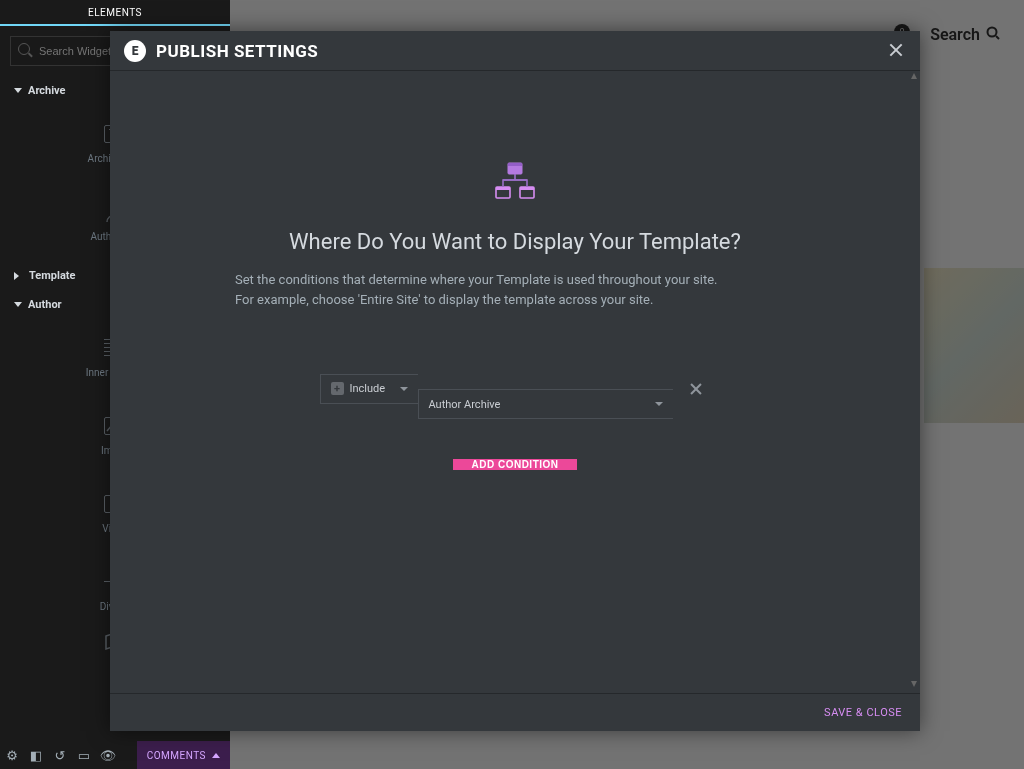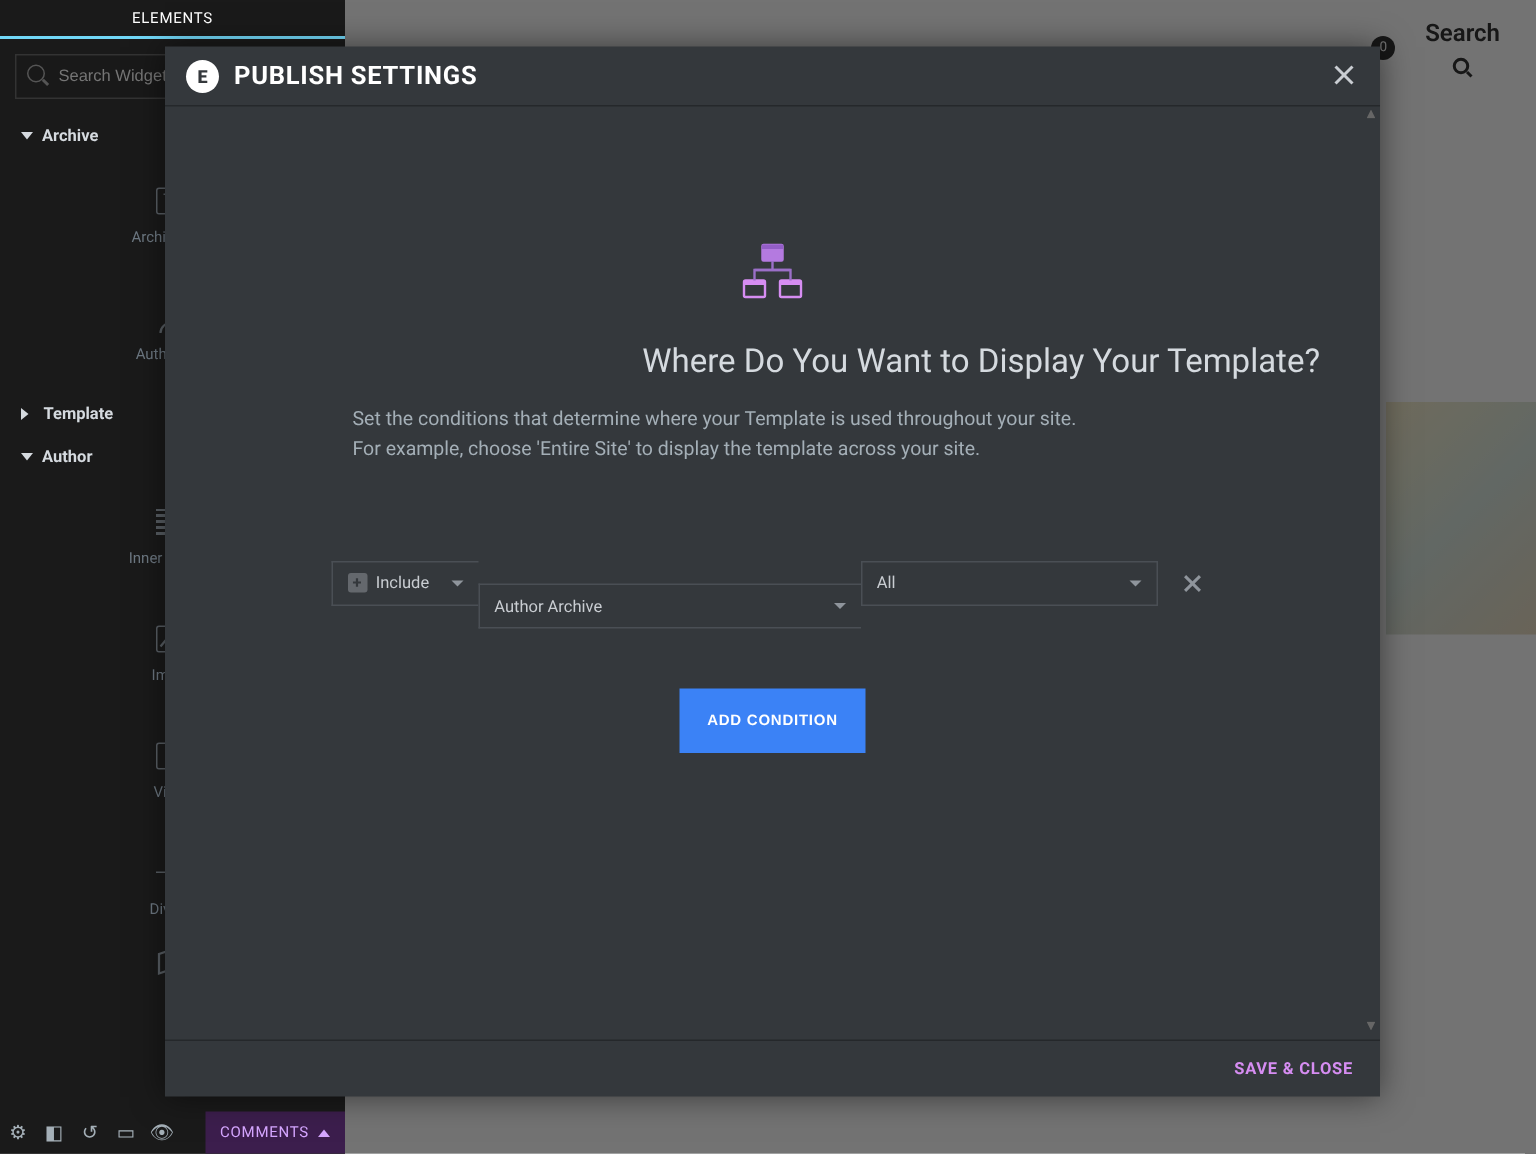--- a/index.html
+++ b/index.html
@@ -1,21 +1,21 @@
 <!DOCTYPE html>
 <html><head>
 <meta charset="utf-8">
 <style>
   * { box-sizing: border-box; margin: 0; padding: 0; }
   html, body { width: 1024px; height: 769px; overflow: hidden; font-family: -apple-system, BlinkMacSystemFont, "Segoe UI", Roboto, Arial, sans-serif; background: #e8e8e8; }
 
   
   .bg-page { position: absolute; inset: 0; }
   .bg-topnav { position: absolute; top: 0; left: 230px; right: 0; height: 68px; background: #fff; display: flex; align-items: center; justify-content: flex-end; padding: 0 24px; color: #333; }
-  .bg-topnav .search-area { display: flex; align-items: center; gap: 6px; font-weight: 600; flex-direction: column; }
+  .bg-topnav .search-area { display: flex; align-items: center; gap: 6px; font-weight: 600; }
   .bg-topnav .cart-badge { position: relative; margin-right: 30px; }
   .bg-topnav .cart-count { position: absolute; top: -10px; right: -10px; width: 16px; height: 16px; border-radius: 50%; background: #333; color: #fff; font-size: 9px; display: flex; align-items: center; justify-content: center; }
   .bg-content { position: absolute; top: 68px; left: 230px; right: 0; bottom: 0; background: #fff; }
   .bg-post { position: absolute; right: 0; top: 200px; width: 220px; color: #8f8e8a; letter-spacing: 1px; font-size: 12px; line-height: 1.6; }
   .bg-post h3 { font-size: 16px; font-weight: 400; color: #333; letter-spacing: 0; margin-bottom: 6px; }
   .bg-post-img { width: 100px; height: 155px; background: linear-gradient(135deg,#f6eecd,#d9e6de,#e9dcc3); position: absolute; right: 0; top: 0; }
 
   
   .bg-dim { position: absolute; inset: 0; background: rgba(0,0,0,0.55); }
 
@@ -59,39 +59,39 @@
   .modal-header .close::after { transform: rotate(-45deg); }
 
   .modal-body { flex: 1; padding: 50px 40px 20px; overflow: hidden; position: relative; }
   .scroll-indicator { position: absolute; right: 3px; width: 6px; height: 6px; background: #666; }
   .scroll-indicator.top { top: 42px; clip-path: polygon(50% 0,100% 100%,0 100%); }
   .scroll-indicator.bottom { bottom: 44px; clip-path: polygon(0 0,100% 0,50% 100%); }
 
   .hero-icon { display: flex; justify-content: center; margin-top: 40px; margin-bottom: 28px; }
   .hero-icon svg { width: 44px; height: 40px; }
 
-  .modal h2 { text-align: right; color: #d5dadf; font-size: 22px; font-weight: 400; margin-bottom: 16px; }
+  .modal h2 { text-align: center; color: #d5dadf; font-size: 22px; font-weight: 400; margin-bottom: 16px; }
   .modal .desc { text-align: left; font-size: 13px; line-height: 1.55; color: #a4afb7; max-width: 560px; margin: 0 auto 48px; }
 
   .condition-row { display: flex; gap: 0; justify-content: center; align-items: center; margin-bottom: 40px; }
   .cond-field { height: 30px; background: #34383c; border: 1px solid #4a4f55; display: flex; align-items: center; padding: 0 10px; font-size: 11px; color: #c9cdd2; position: relative; cursor: pointer; }
   .cond-field.include { width: 98px; border-right: none; }
   .cond-field.archive { width: 255px; border-right: none; margin-top: 31px; }
   .cond-field.all { width: 198px; }
   .cond-field .arrow { position: absolute; right: 10px; width: 0; height: 0; border-left: 4px solid transparent; border-right: 4px solid transparent; border-top: 4px solid #8f959c; }
   .cond-field .plus-badge { width: 13px; height: 13px; background: #64686d; border-radius: 2px; color: #34383c; font-size: 11px; font-weight: bold; display: flex; align-items: center; justify-content: center; margin-right: 6px; line-height: 1; }
   .remove-cond { width: 30px; height: 30px; display: flex; align-items: center; justify-content: center; margin-left: 8px; cursor: pointer; position: relative; }
   .remove-cond::before, .remove-cond::after { content: ""; position: absolute; width: 2px; height: 14px; background: #8f959c; }
   .remove-cond::before { transform: rotate(45deg); }
   .remove-cond::after { transform: rotate(-45deg); }
 
-  .add-condition { display: block; margin: 0 auto; padding: 16px 18px; background: #3b82f6; color: #fff; border: none; font-size: 10px; font-weight: 600; letter-spacing: 0.5px; cursor: pointer; }
+  .add-condition { display: block; margin: 0 auto; padding: 0 18px; background: #ec4899; color: #fff; border: none; font-size: 10px; font-weight: 600; letter-spacing: 0.5px; cursor: pointer; }
 
   .modal-footer { height: 38px; border-top: 1px solid #25282b; display: flex; align-items: center; justify-content: flex-end; padding: 0 18px; }
-  .save-close { color: #d68df2; font-size: 11px; font-weight: 700; letter-spacing: 0.5px; cursor: pointer; }
+  .save-close { color: #d68df2; font-size: 11px; font-weight: 400; letter-spacing: 0.5px; cursor: pointer; }
 </style>
 </head>
 <body>
 
 <div class="bg-page">
   <div class="bg-topnav">
     <div class="cart-badge">
       <span class="cart-count">0</span>
     </div>
     <div class="search-area">
@@ -241,24 +241,20 @@
     <div class="condition-row">
       <div class="cond-field include">
         <span class="plus-badge">+</span>
         <span>Include</span>
         <span class="arrow"></span>
       </div>
       <div class="cond-field archive">
         <span>Author Archive</span>
         <span class="arrow"></span>
       </div>
-      <div class="cond-field all">
-        <span>All</span>
-        <span class="arrow"></span>
-      </div>
       <div class="remove-cond"></div>
     </div>
 
     <button class="add-condition">ADD CONDITION</button>
   </div>
 
   <span class="scroll-indicator bottom"></span>
 
   <div class="modal-footer">
     <div class="save-close">SAVE &amp; CLOSE</div>

